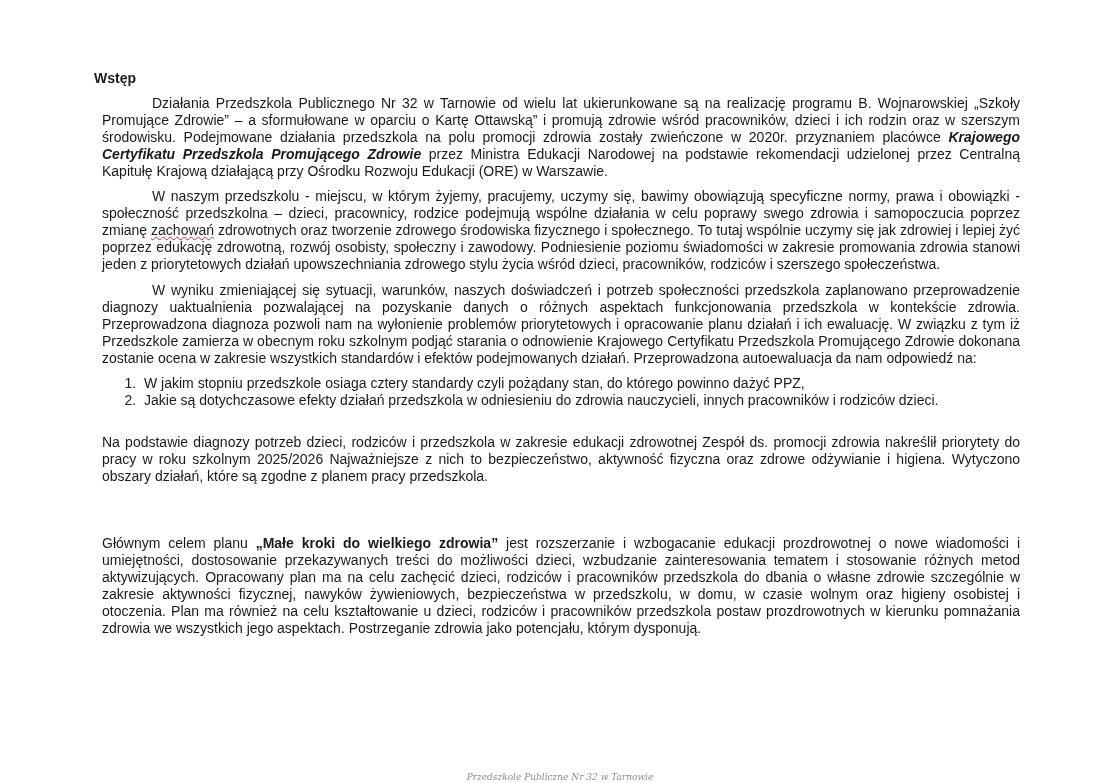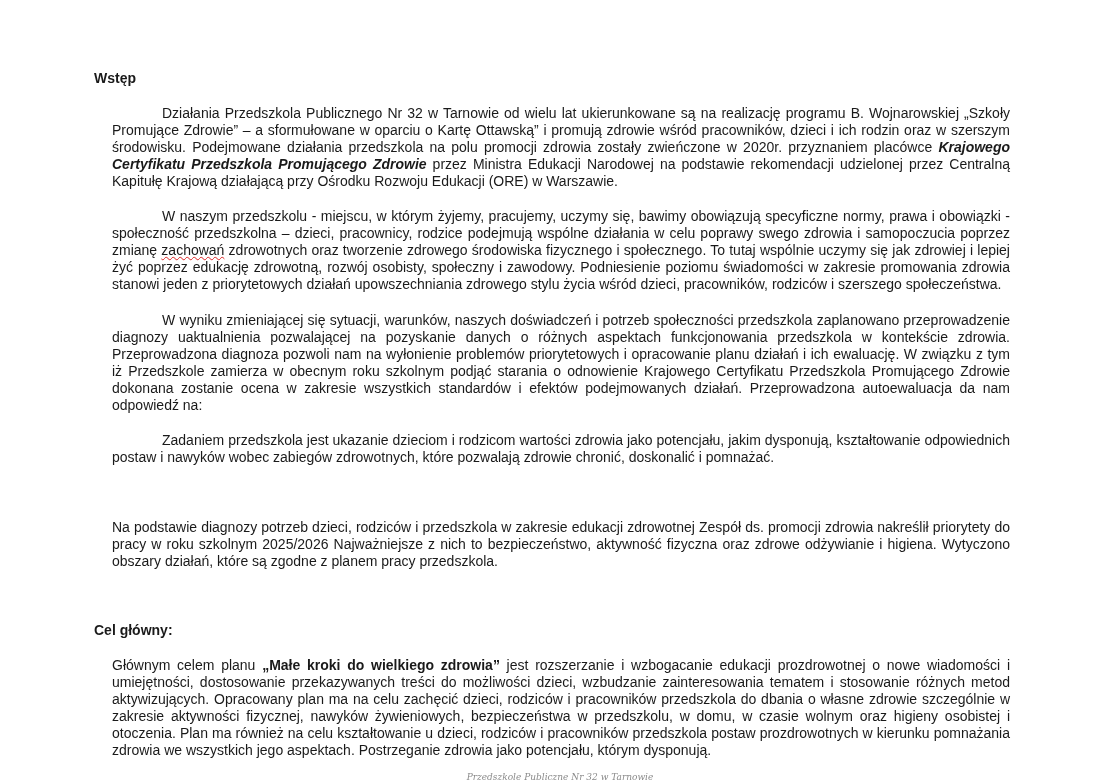--- a/index.html
+++ b/index.html
@@ -2,21 +2,21 @@
 <html><head>
 <meta charset="utf-8">
 <style>
   html, body { margin:0; padding:0; background:#ffffff; }
   body { width:1120px; height:783px; position:relative; overflow:hidden; }
   .page {
     position:absolute; left:94px; top:70px; width:934px;
     font-family:Liberation Sans, sans-serif;
     font-size:14px; line-height:17.05px; color:#1a1a1a;
   }
-  p { margin:18px; text-align:justify; }
+  p { margin:8px; text-align:justify; }
   .indent { text-indent:50px; }
   .h { font-weight:bold; margin:0; }
   .gap { height:17px; }
   .gap2 { height:34px; }
   ol { margin:0; padding-left:46px; }
   ol li { padding-left:4px; }
   .bi { font-weight:bold; font-style:italic; }
   .b { font-weight:bold; }
   .spell { text-decoration: underline wavy #d22; text-decoration-thickness:1px; }
   .footer {
@@ -25,21 +25,23 @@
   }
 </style>
 </head>
 <body>
 
 <div class="page">
   <p class="h">Wstęp</p>
   <p class="indent"><span>Działania Przedszkola Publicznego Nr 32 w Tarnowie od wielu lat ukierunkowane są na realizację programu B. Wojnarowskiej „Szkoły Promujące Zdrowie” – a sformułowane w oparciu o Kartę Ottawską” i promują zdrowie wśród pracowników, dzieci i ich rodzin oraz w szerszym środowisku. Podejmowane działania przedszkola na polu promocji zdrowia zostały zwieńczone w 2020r. przyznaniem placówce </span><span class="bi">Krajowego Certyfikatu Przedszkola Promującego Zdrowie</span><span> przez Ministra Edukacji Narodowej na podstawie rekomendacji udzielonej przez Centralną Kapitułę Krajową działającą przy Ośrodku Rozwoju Edukacji (ORE) w Warszawie.</span></p>
   <p class="indent"><span>W naszym przedszkolu - miejscu, w którym żyjemy, pracujemy, uczymy się, bawimy obowiązują specyficzne normy, prawa i obowiązki - społeczność przedszkolna – dzieci, pracownicy, rodzice podejmują wspólne działania w celu poprawy swego zdrowia i samopoczucia poprzez zmianę </span><span class="spell">zachowań</span><span> zdrowotnych oraz tworzenie zdrowego środowiska fizycznego i społecznego. To tutaj wspólnie uczymy się jak zdrowiej i lepiej żyć poprzez edukację zdrowotną, rozwój osobisty, społeczny i zawodowy. Podniesienie poziomu świadomości w zakresie promowania zdrowia stanowi jeden z priorytetowych działań upowszechniania zdrowego stylu życia wśród dzieci, pracowników, rodziców i szerszego społeczeństwa.</span></p>
   <p class="indent">W wyniku zmieniającej się sytuacji, warunków, naszych doświadczeń i potrzeb społeczności przedszkola zaplanowano przeprowadzenie diagnozy uaktualnienia pozwalającej na pozyskanie danych o różnych aspektach funkcjonowania przedszkola w kontekście zdrowia. Przeprowadzona diagnoza pozwoli nam na wyłonienie problemów priorytetowych i opracowanie planu działań i ich ewaluację. W związku z tym iż Przedszkole zamierza w obecnym roku szkolnym podjąć starania o odnowienie Krajowego Certyfikatu Przedszkola Promującego Zdrowie dokonana zostanie ocena w zakresie wszystkich standardów i efektów podejmowanych działań. Przeprowadzona autoewaluacja da nam odpowiedź na:</p>
-  <p class="indent">Zadaniem przedszkola jest ukazanie dzieciom i rodzicom wartości zdrowia jako potencjału, jakim dysponują, kształtowanie odpowiednich postaw i nawyków wobec zabiegów zdrowotnych, które pozwalają zdrowie chronić, doskonalić i pomnażać.</p>
+  <ol>
+    <li>W jakim stopniu przedszkole osiaga cztery standardy czyli pożądany stan, do którego powinno dażyć PPZ,</li>
+    <li>Jakie są dotychczasowe efekty działań przedszkola w odniesieniu do zdrowia nauczycieli, innych pracowników i rodziców dzieci.</li>
+  </ol>
   <div class="gap"></div>
   <p>Na podstawie diagnozy potrzeb dzieci, rodziców i przedszkola w zakresie edukacji zdrowotnej Zespół ds. promocji zdrowia nakreślił priorytety do pracy w roku szkolnym 2025/2026 Najważniejsze z nich to bezpieczeństwo, aktywność fizyczna oraz zdrowe odżywianie i higiena. Wytyczono obszary działań, które są zgodne z planem pracy przedszkola.</p>
   <div class="gap2"></div>
-  <p class="h">Cel główny:</p>
   <p><span>Głównym celem planu </span><span class="b">„Małe kroki do wielkiego zdrowia”</span><span> jest rozszerzanie i wzbogacanie edukacji prozdrowotnej o nowe wiadomości i umiejętności, dostosowanie przekazywanych treści do możliwości dzieci, wzbudzanie zainteresowania tematem i stosowanie różnych metod aktywizujących. Opracowany plan ma na celu zachęcić dzieci, rodziców i pracowników przedszkola do dbania o własne zdrowie szczególnie w zakresie aktywności fizycznej, nawyków żywieniowych, bezpieczeństwa w przedszkolu, w domu, w czasie wolnym oraz higieny osobistej i otoczenia. Plan ma również na celu kształtowanie u dzieci, rodziców i pracowników przedszkola postaw prozdrowotnych w kierunku pomnażania zdrowia we wszystkich jego aspektach. Postrzeganie zdrowia jako potencjału, którym dysponują.</span></p>
 </div>
 
 <div class="footer">Przedszkole Publiczne Nr 32 w Tarnowie</div>
 
 </body></html>

